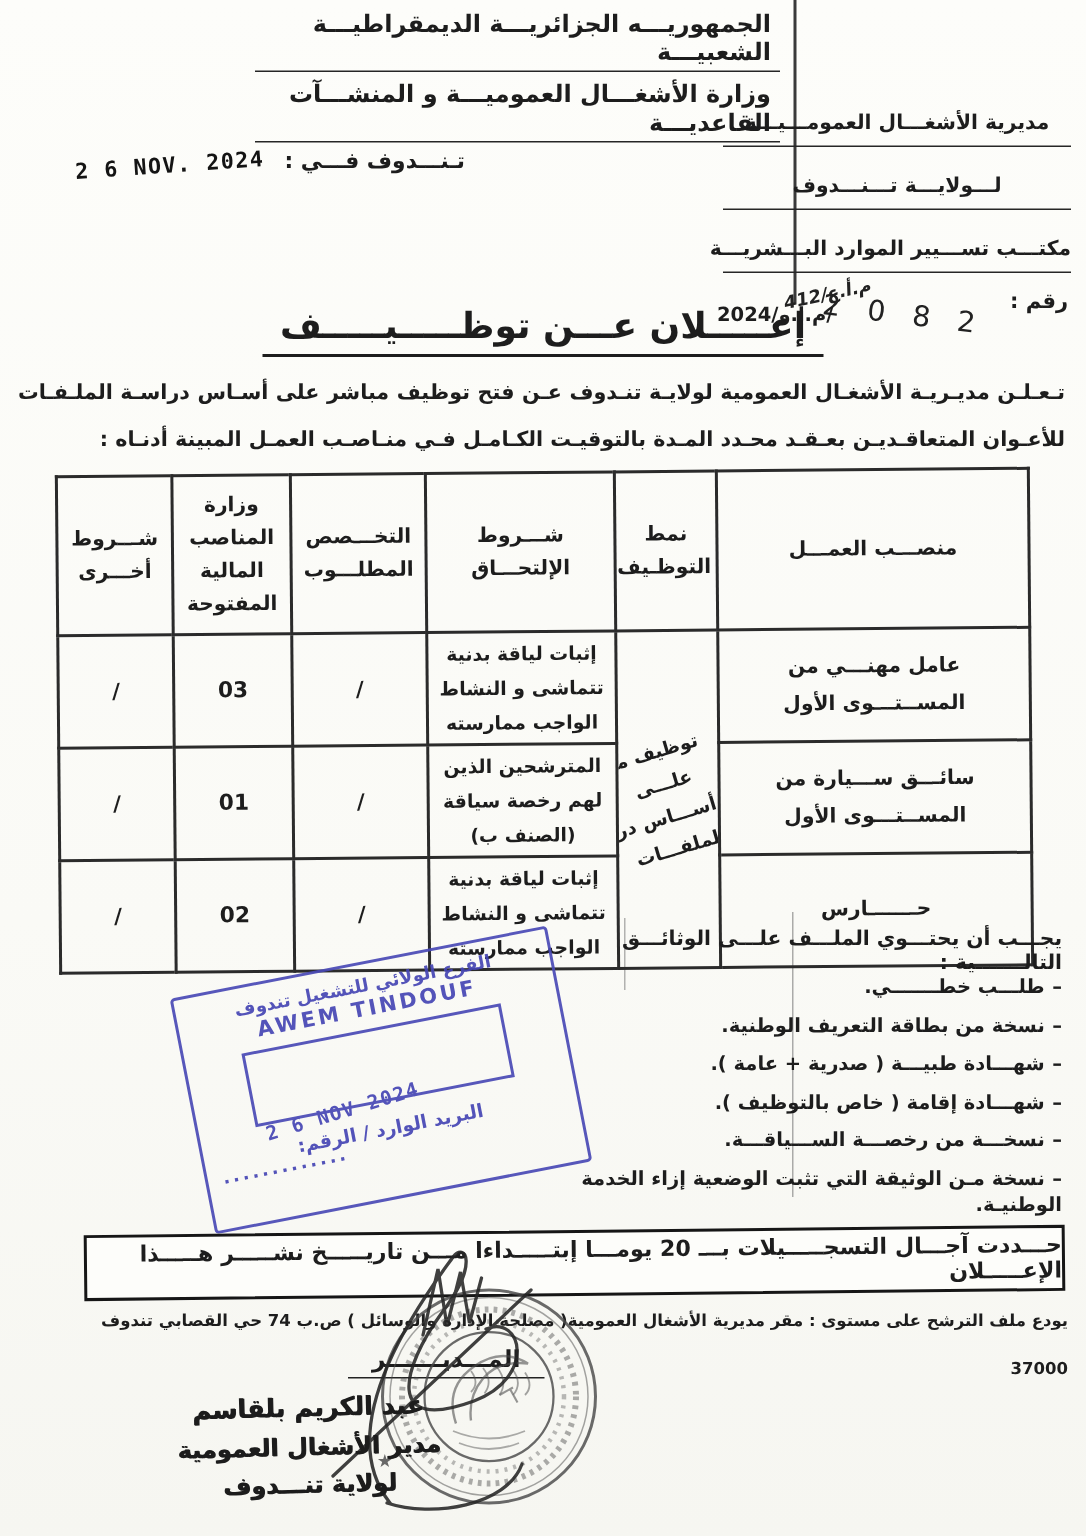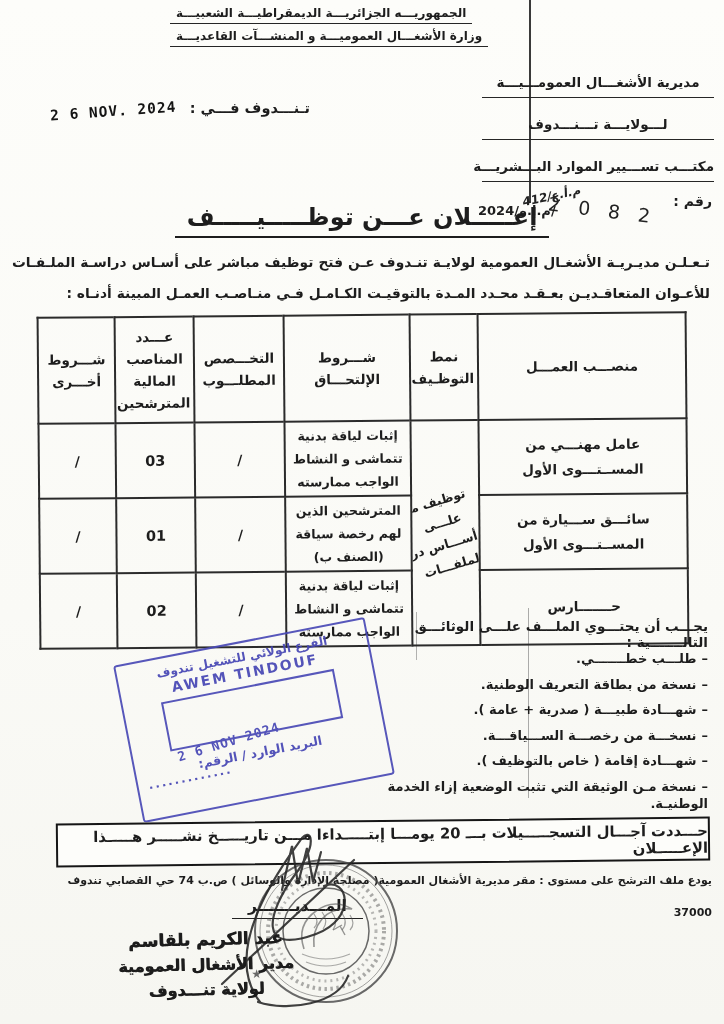--- a/index.html
+++ b/index.html
@@ -3,21 +3,21 @@
 <meta charset="utf-8">
 <style>
   html,body{margin:0;padding:0;background:#e8e8e4;}
   .page{
     position:relative;width:724px;height:1024px;margin:0 auto;
     background:linear-gradient(180deg,#fdfdfa 0%,#fafaf6 60%,#f6f6f1 100%);
     font-family:"DejaVu Sans",sans-serif;color:#1d1d1d;overflow:hidden;direction:rtl;
   }
   .abs{position:absolute;}
   
-  .header-left{top:6px;left:170px;width:350px;text-align:left;font-weight:bold;font-size:12px;}
+  .header-left{top:6px;left:170px;width:350px;text-align:right;font-weight:bold;font-size:16px;}
   .hl-line{display:inline-block;border-bottom:1.5px solid #262626;padding:0 6px 3px;margin-bottom:5px;}
   .v-divider{left:529px;top:0;width:1.5px;height:203px;background:#3a3a3a;}
   .crease-1{left:528px;top:608px;width:1px;height:190px;background:#6a6a6a;opacity:.55;}
   .crease-2{left:416px;top:612px;width:1px;height:48px;background:#6a6a6a;opacity:.5;}
   .header-right{top:56px;left:482px;width:232px;text-align:center;font-weight:bold;font-size:13.5px;}
   .hr-line{display:block;border-bottom:1.5px solid #262626;padding-bottom:7px;margin-bottom:9px;white-space:nowrap;margin-top:18px;}
   .number-line{position:relative;height:48px;font-weight:bold;}
   .num-label{position:absolute;right:2px;top:2px;font-size:14px;}
   .num-digits{position:absolute;right:58px;top:8px;font-size:19px;letter-spacing:6px;transform:rotate(7deg);font-weight:normal;direction:ltr;color:#222;}
   .num-ref{position:absolute;left:40px;top:-2px;font-size:12px;transform:rotate(-12deg) skewX(-10deg);color:#222;}
@@ -109,21 +109,21 @@
         <col style="width:90px">
           <col style="width:79px">
           <col style="width:77px">
       </colgroup>
       <tbody>
           <tr>
         <th>منصـــب العمـــل</th>
         <th>نمط التوظـيف</th>
         <th>شـــروط الإلتحـــاق</th>
         <th>التخـــصص المطلـــوب</th>
-        <th>عـــدد المناصب المالية المترشحين</th>
+        <th>وزارة المناصب المالية المفتوحة</th>
         <th>شـــروط أخـــرى</th>
       </tr>
       <tr class="r1">
         <td class="job-cell">عامل مهنـــي من المســتـــوى الأول</td>
         <td rowspan="3" class="mode-cell">
           <div class="mode-rot">
             <div>توظيف مباشـــر</div>
             <div>علـــى</div>
             <div>أســـاس دراسة</div>
             <div>الملفـــات</div>
@@ -150,22 +150,22 @@
       </tr>
     </tbody>
       </table>
   </div>
 
   <div class="abs docs-heading">يجـــب أن يحتـــوي الملـــف علـــى الوثائـــق التالـــــــية :</div>
   <ul class="abs docs-list">
     <li><span class="bullet">–</span><span>طلـــب خطـــــــي.</span></li>
     <li><span class="bullet">–</span><span>نسخة من بطاقة التعريف الوطنية.</span></li>
     <li><span class="bullet">–</span><span>شهـــادة طبيـــة ( صدرية + عامة ).</span></li>
+    <li><span class="bullet">–</span><span>شهـــادة إقامة ( خاص بالتوظيف ).</span></li>
     <li><span class="bullet">–</span><span>نسخـــة من رخصـــة الســـياقـــة.</span></li>
-    <li><span class="bullet">–</span><span>شهـــادة إقامة ( خاص بالتوظيف ).</span></li>
     <li><span class="bullet">–</span><span>نسخة مـن الوثيقة التي تثبت الوضعية إزاء الخدمة الوطنيـة.</span></li>
     <li><span class="bullet">–</span><span>إستمـــارة طلـــب التوظيـــف تملأ مـــن طـــرف المترشـــح.</span></li>
   </ul>
 
   <div class="abs blue-stamp">
     <div class="bs-l1">الفرع الولائي للتشغيل تندوف</div>
     <div class="bs-l2">AWEM TINDOUF</div>
     <div class="bs-box">
       <span class="bs-date">2 6 NOV 2024</span>
     </div>

